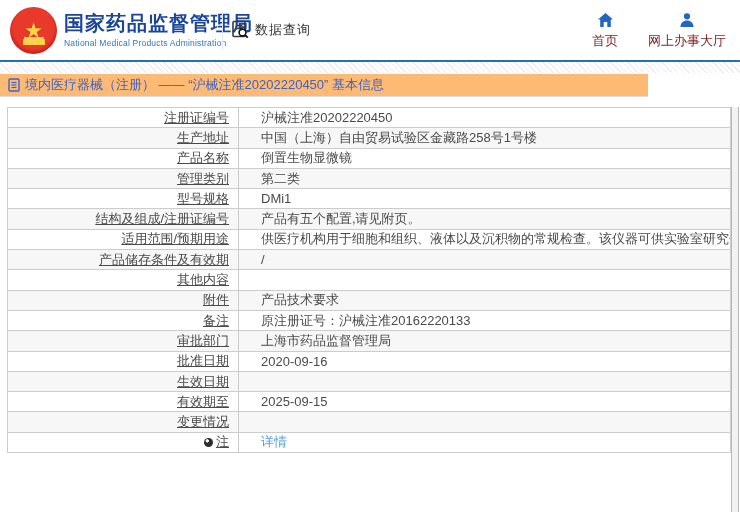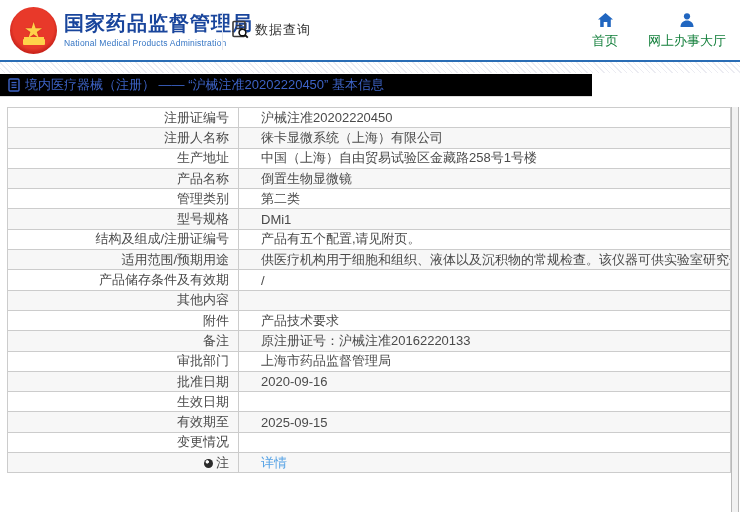--- a/index.html
+++ b/index.html
@@ -19,38 +19,38 @@
   .title-block { position:absolute; left:64px; top:11px; }
   .cn-title { font-size:20px; font-weight:bold; color:#19459c; letter-spacing:1px; line-height:24px; }
   .en-title { font-size:8.5px; color:#3575c4; margin-top:3px; letter-spacing:0.2px; }
   .header-divider { position:absolute; left:222px; top:12px; width:1px; height:38px; background:#e3e7f0; }
 
   .data-query { position:absolute; left:231px; top:20px; display:flex; align-items:center; gap:5px; cursor:pointer; }
   .data-query-label { font-size:13px; color:#333; letter-spacing:1px; }
 
   .top-nav { position:absolute; right:14px; top:12px; display:flex; gap:30px; }
   .nav-item { display:flex; flex-direction:column; align-items:center; cursor:pointer; }
-  .nav-item .nav-label { font-size:13px; color:#15803d; margin-top:4px; white-space:nowrap; }
+  .nav-item .nav-label { font-size:13px; color:#7f1d1d; margin-top:4px; white-space:nowrap; }
 
   
   .blue-rule { position:absolute; top:60px; left:0; width:740px; height:2px; background:#2a6db5; }
   .hatch-band { position:absolute; top:62px; left:0; width:740px; height:11px;
                 background:repeating-linear-gradient(45deg,#ffffff 0 3px,#ececf2 3px 4px); }
-  .breadcrumb-bar { position:absolute; top:74px; left:0; width:592px; height:23px; background:#000000;
+  .breadcrumb-bar { position:absolute; top:74px; left:0; width:648px; height:23px; background:#fdba74;
                     display:flex; align-items:center; padding-left:8px; border-bottom:1px solid #dcdcdc; }
   .breadcrumb-text { font-size:13px; color:#3d63c6; margin-left:5px; }
 
   
   .table-wrap { position:absolute; top:107px; left:7px; width:724px; }
   table.info-table { width:100%; border-collapse:collapse; table-layout:fixed; }
   .info-table td { border:1px solid #cccccc; height:20.3px; font-size:13px; color:#4a4a4a;
                    vertical-align:middle; overflow:hidden; white-space:nowrap; }
   .info-table tr:nth-child(even) td { background:#f7f7f7; }
   .info-table tr:nth-child(odd) td { background:#ffffff; }
-  .info-table td.lbl { width:231px; text-align:right; padding-right:9px; }
+  .info-table td.lbl { width:231px; text-align:right; padding-right:9px;text-decoration:underline; }
   .info-table td.val { padding-left:22px; }
   .detail-link { color:#55a2e5; text-decoration:none; cursor:pointer; }
   .note-icon { display:inline-block; width:9px; height:9px; border-radius:50%; margin-right:3px;
                vertical-align:-1px;
                background:radial-gradient(circle at 36% 32%, #ffffff 0 1.3px, #2b2b2b 2px); }
 
   .scrollbar { position:absolute; top:107px; left:731px; width:8px; height:405px;
                background:#f2f2f2; border-left:1px solid #b9b9b9; border-right:1px solid #b9b9b9; }
 
   svg { display:block; }
@@ -120,24 +120,20 @@
   </div>
 
   <div class="table-wrap">
     <table class="info-table">
       <tbody>
         <tr>
           <td class="lbl">注册证编号</td>
           <td class="val">沪械注准20202220450</td>
         </tr>
         <tr>
-          <td class="lbl">注册人名称</td>
-          <td class="val">徕卡显微系统（上海）有限公司</td>
-        </tr>
-        <tr>
           <td class="lbl">生产地址</td>
           <td class="val">中国（上海）自由贸易试验区金藏路258号1号楼</td>
         </tr>
         <tr>
           <td class="lbl">产品名称</td>
           <td class="val">倒置生物显微镜</td>
         </tr>
         <tr>
           <td class="lbl">管理类别</td>
           <td class="val">第二类</td>

